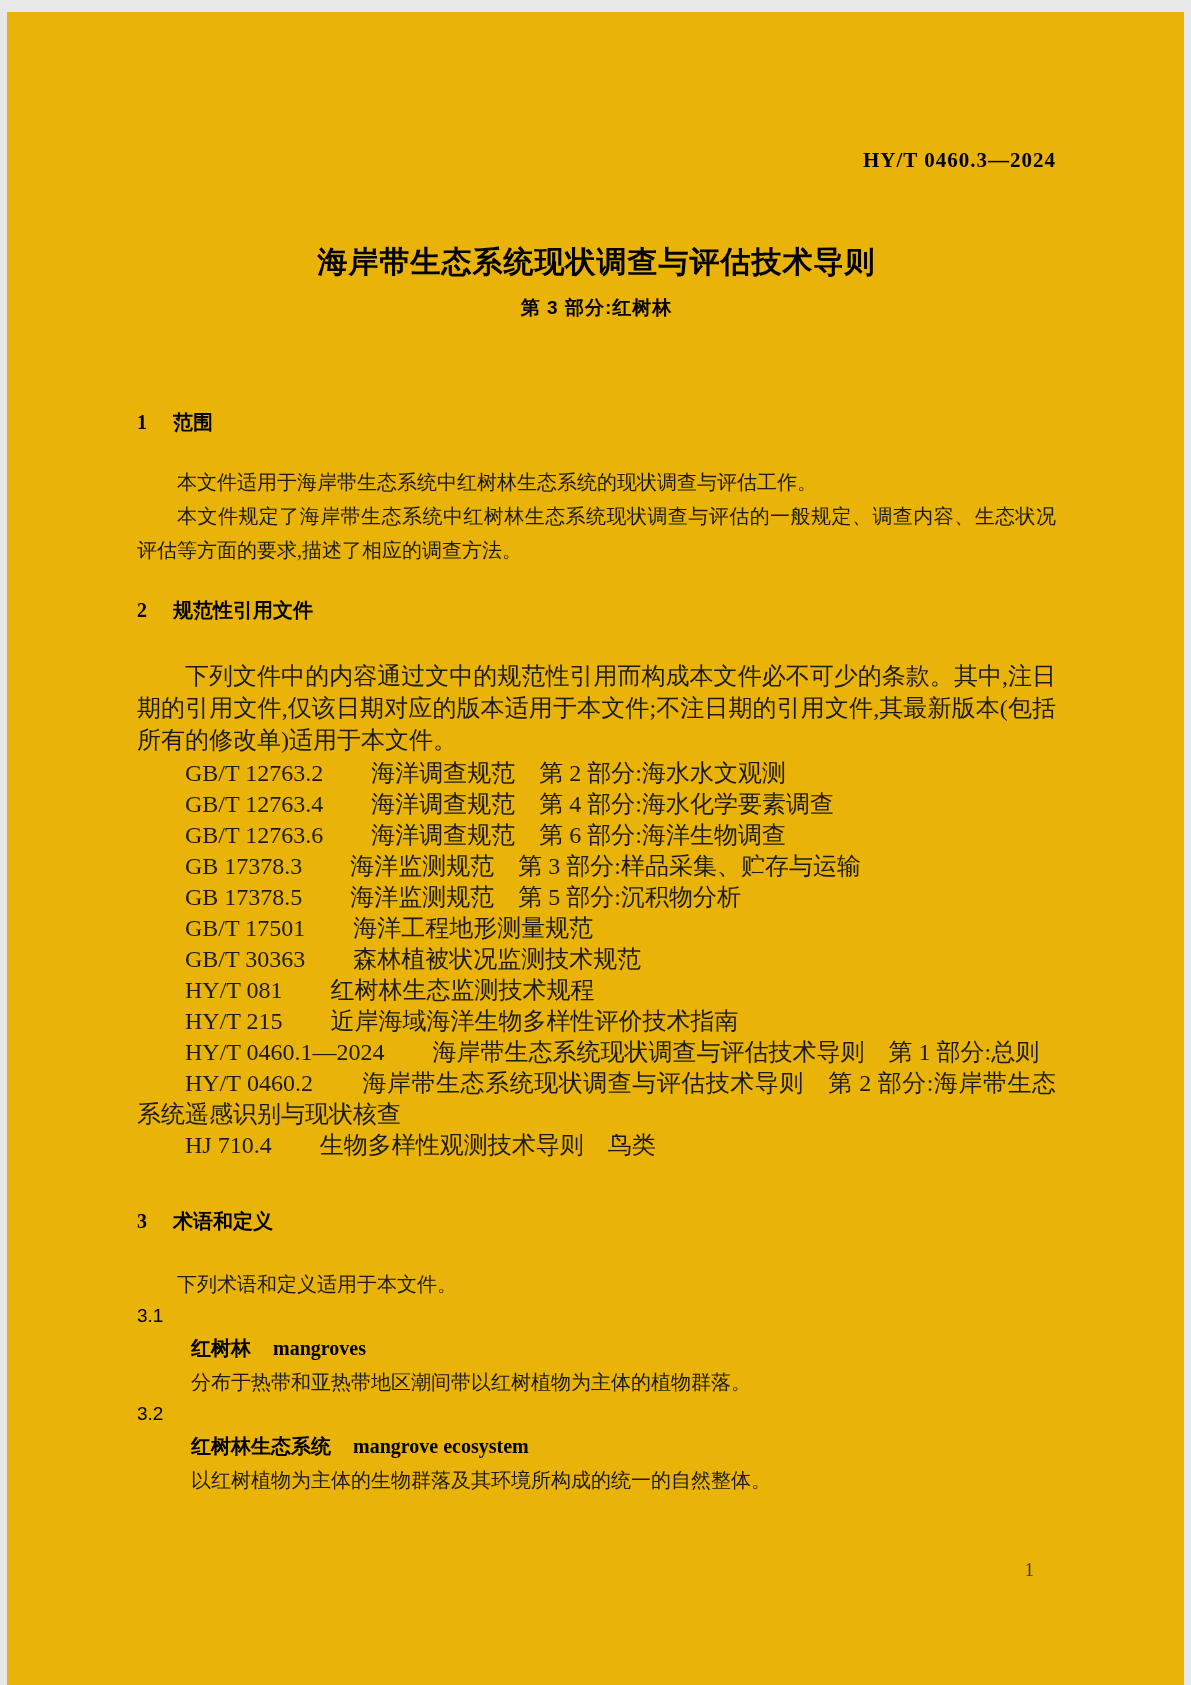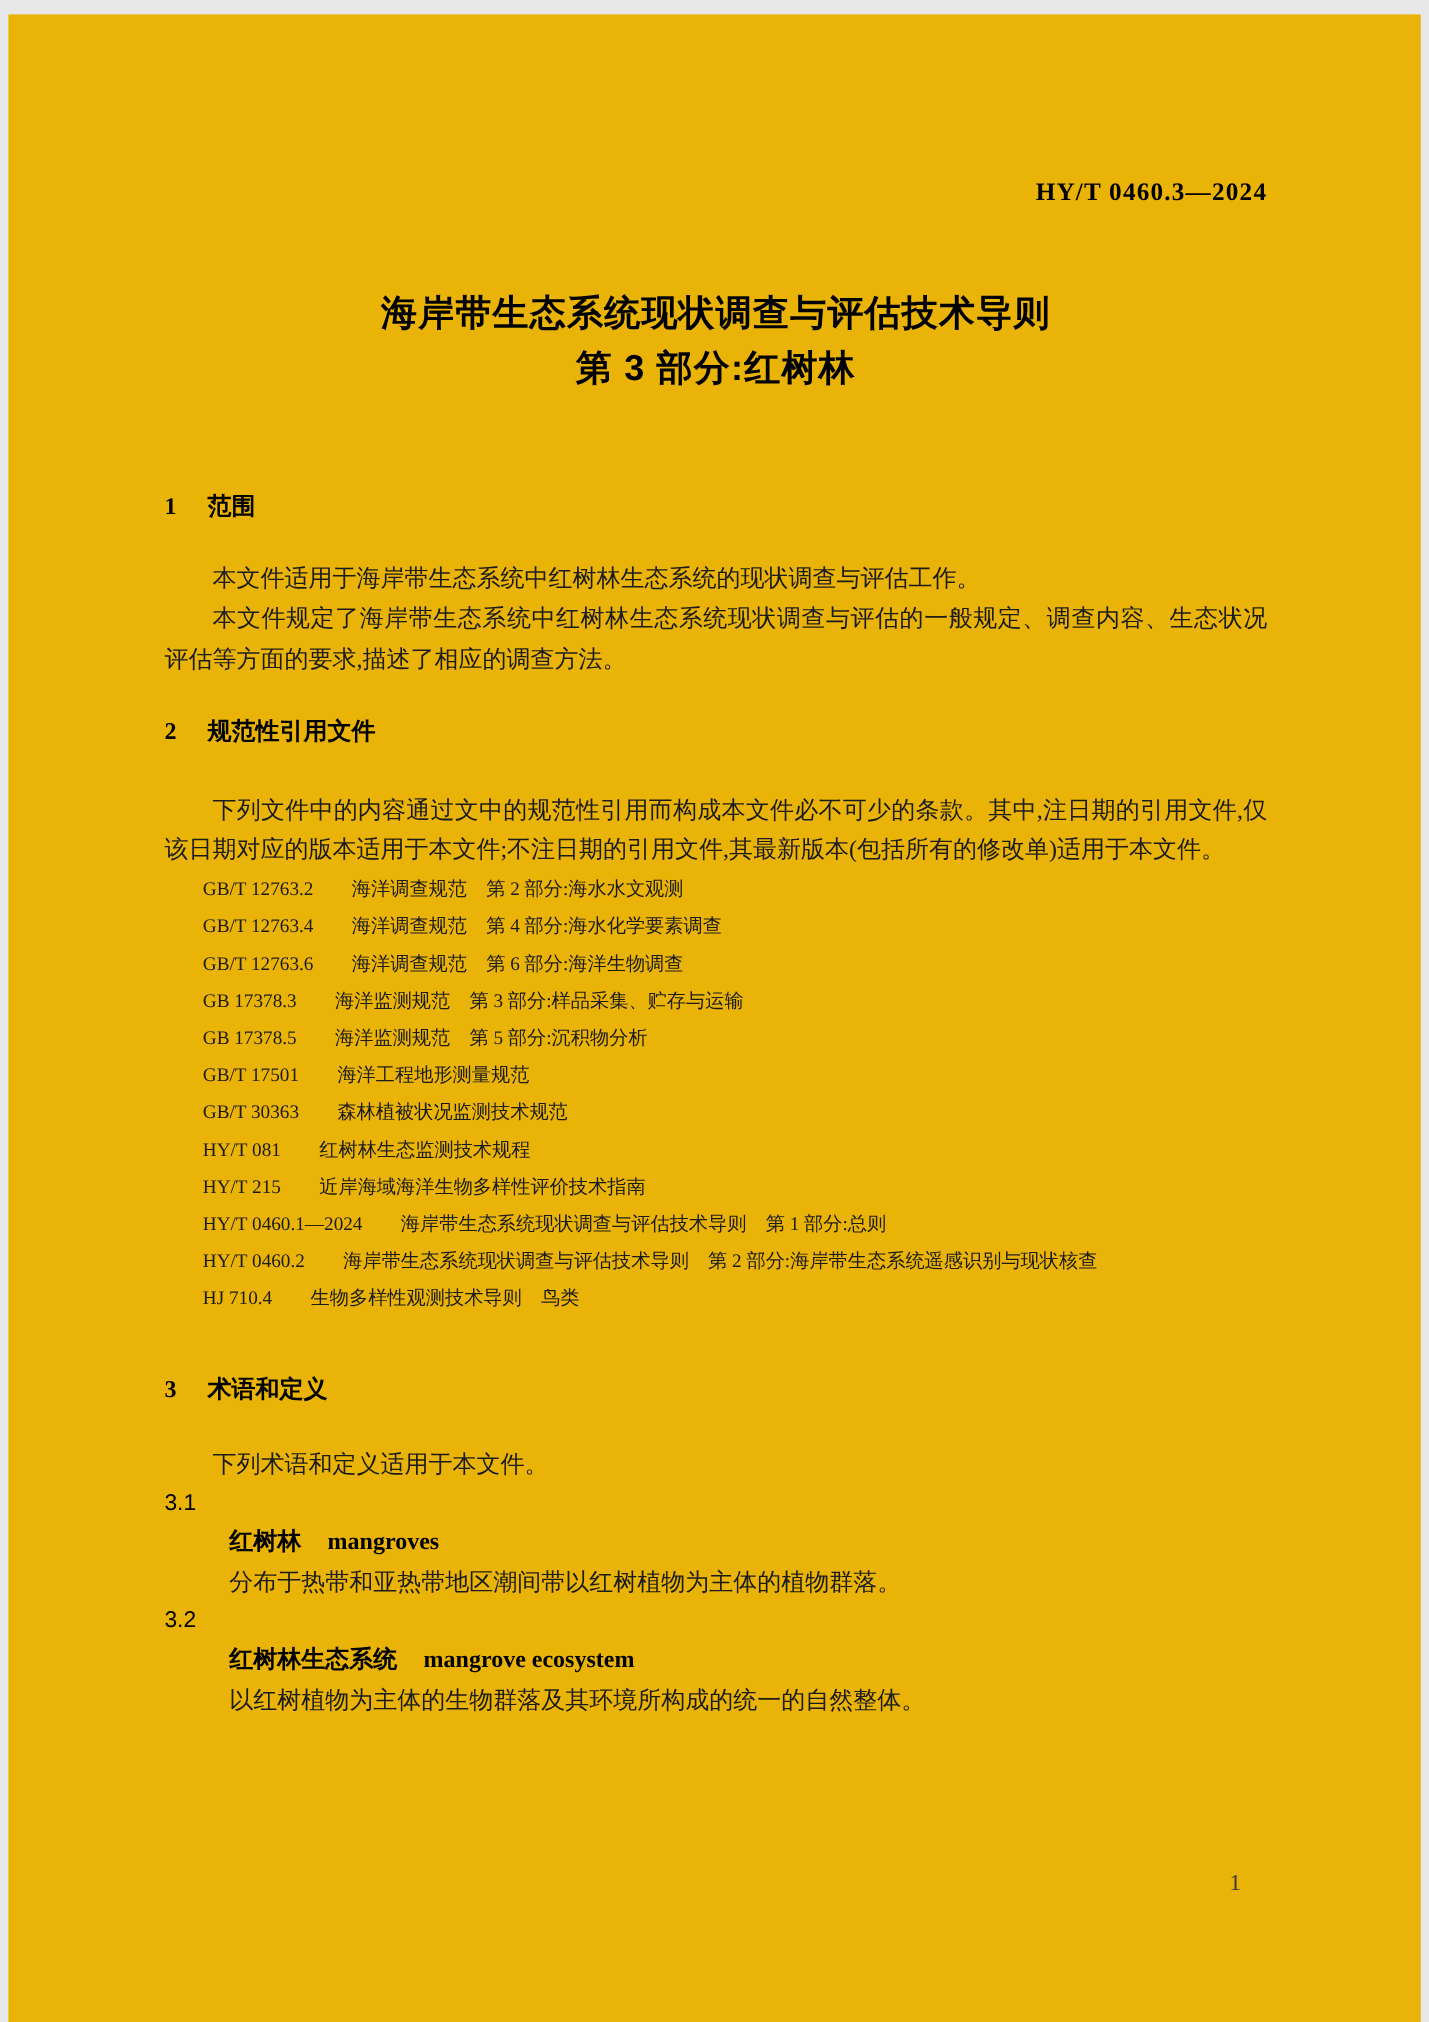--- a/index.html
+++ b/index.html
@@ -36,21 +36,21 @@
     font-size: 30px;
     letter-spacing: 1px;
     color: #000;
   }
   .doc-subtitle {
     margin-top: 7px;
     line-height: 36px;
     text-align: center;
     font-family: "Liberation Sans", "DejaVu Sans", sans-serif;
     font-weight: 700;
-    font-size: 30px;
+    font-size: 19px;
     letter-spacing: 1px;
     color: #000;
   }
 
   .sec-heading {
     font-family: Liberation Serif, serif;
     font-weight: 700;
     font-size: 20px;
     line-height: 28px;
     color: #000;
@@ -63,28 +63,28 @@
   .scope-paras { margin-top: 29px; }
   .para {
     font-size: 20px;
     line-height: 34px;
     text-align: justify;
     text-indent: 2em;
   }
 
   .ref-intro {
     margin-top: 36px;
-    font-size: 20px;
+    font-size: 24px;
     line-height: 32px;
     text-align: justify;
     text-indent: 2em;
   }
   .ref-list { margin-top: 2px; }
   .ref-item {
-    font-size: 16px;
+    font-size: 24px;
     line-height: 31px;
     text-align: justify;
     text-indent: 2em;
   }
 
   .terms-block { margin-top: 33px; }
   .terms-intro {
     font-size: 20px;
     line-height: 32px;
     text-indent: 2em;

